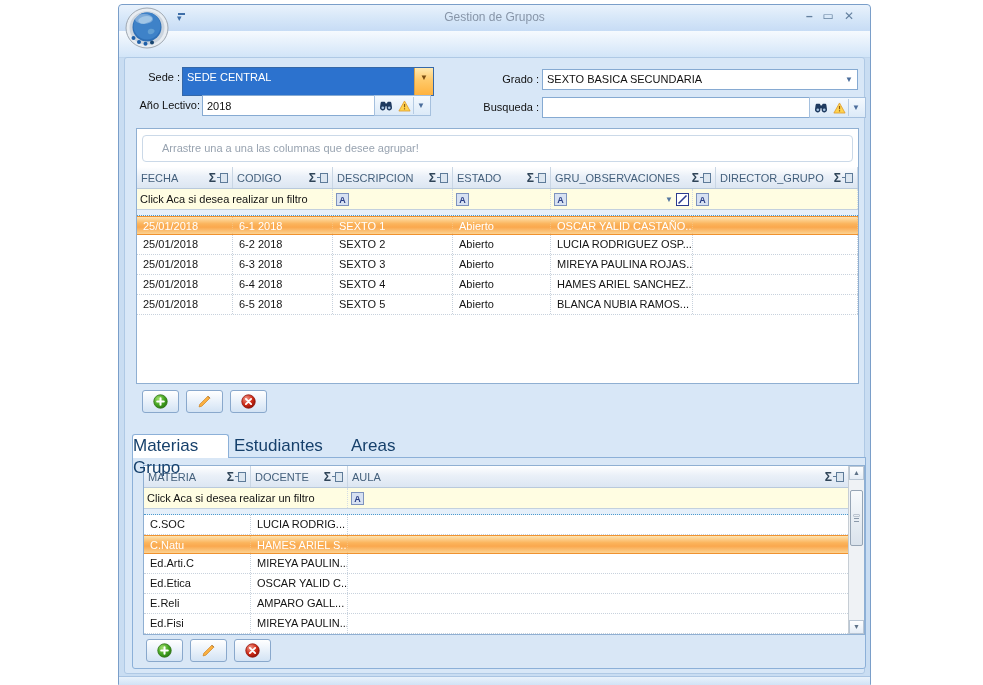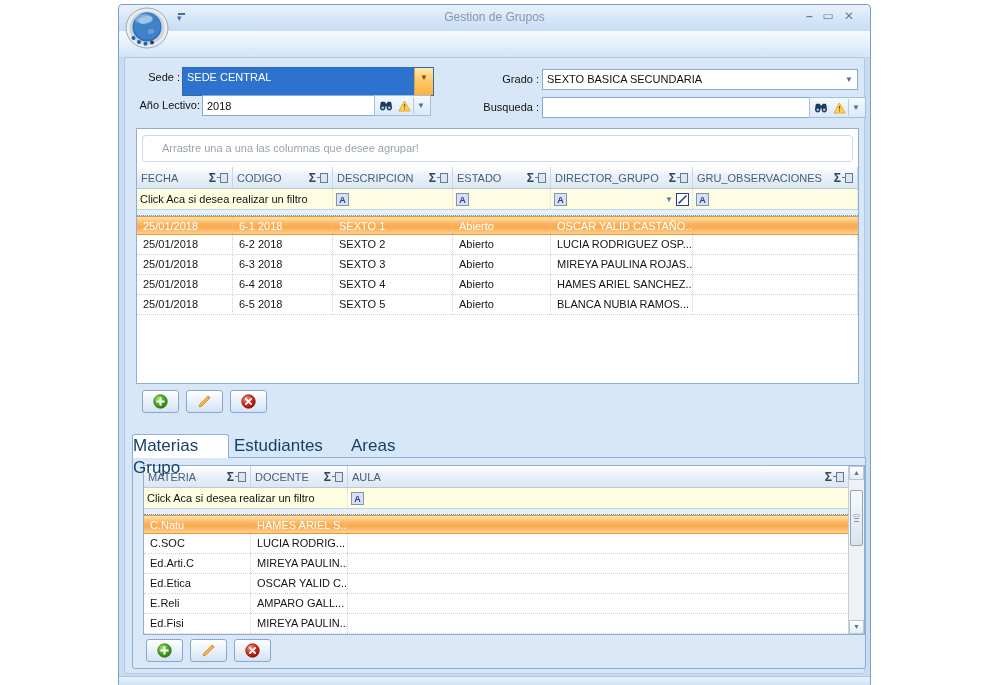--- a/index.html
+++ b/index.html
@@ -215,28 +215,28 @@
               <span class="hsp"></span>
               <span class="sum"></span>
               <span class="pin"></span>
             </div>
           <div class="hcell c4">
               <span>ESTADO</span>
               <span class="hsp"></span>
               <span class="sum"></span>
               <span class="pin"></span>
             </div>
+          <div class="hcell c6">
+              <span>GRU_OBSERVACIONES</span>
+              <span class="hsp"></span>
+              <span class="sum"></span>
+              <span class="pin"></span>
+            </div>
           <div class="hcell c5">
               <span>DIRECTOR_GRUPO</span>
-              <span class="hsp"></span>
-              <span class="sum"></span>
-              <span class="pin"></span>
-            </div>
-          <div class="hcell c6">
-              <span>GRU_OBSERVACIONES</span>
               <span class="hsp"></span>
               <span class="sum"></span>
               <span class="pin"></span>
             </div>
         </div>
         <div class="gfilter">
           <div class="fcell f12">Click Aca si desea realizar un filtro</div>
           <div class="fcell c3">
               <span class="aicon"></span>
             </div>
@@ -366,28 +366,28 @@
                 </div>
             </div>
             <div class="gfilter">
               <div class="fcell f12b">Click Aca si desea realizar un filtro</div>
               <div class="fcell m3" style="border-right:none;">
                   <span class="aicon"></span>
                 </div>
             </div>
             <div class="gGap"></div>
 
+            <div class="grow">
+              <div class="dcell m1">C.SOC</div>
+              <div class="dcell m2">LUCIA RODRIG...</div>
+              <div class="dcell m3" style="border-right:none;"></div>
+            </div>
             <div class="grow sel">
               <div class="dcell m1">C.Natu</div>
               <div class="dcell m2">HAMES ARIEL S...</div>
-              <div class="dcell m3" style="border-right:none;"></div>
-            </div>
-            <div class="grow">
-              <div class="dcell m1">C.SOC</div>
-              <div class="dcell m2">LUCIA RODRIG...</div>
               <div class="dcell m3" style="border-right:none;"></div>
             </div>
             <div class="grow">
               <div class="dcell m1">Ed.Arti.C</div>
               <div class="dcell m2">MIREYA PAULIN...</div>
               <div class="dcell m3" style="border-right:none;"></div>
             </div>
             <div class="grow">
               <div class="dcell m1">Ed.Etica</div>
               <div class="dcell m2">OSCAR YALID C...</div>

